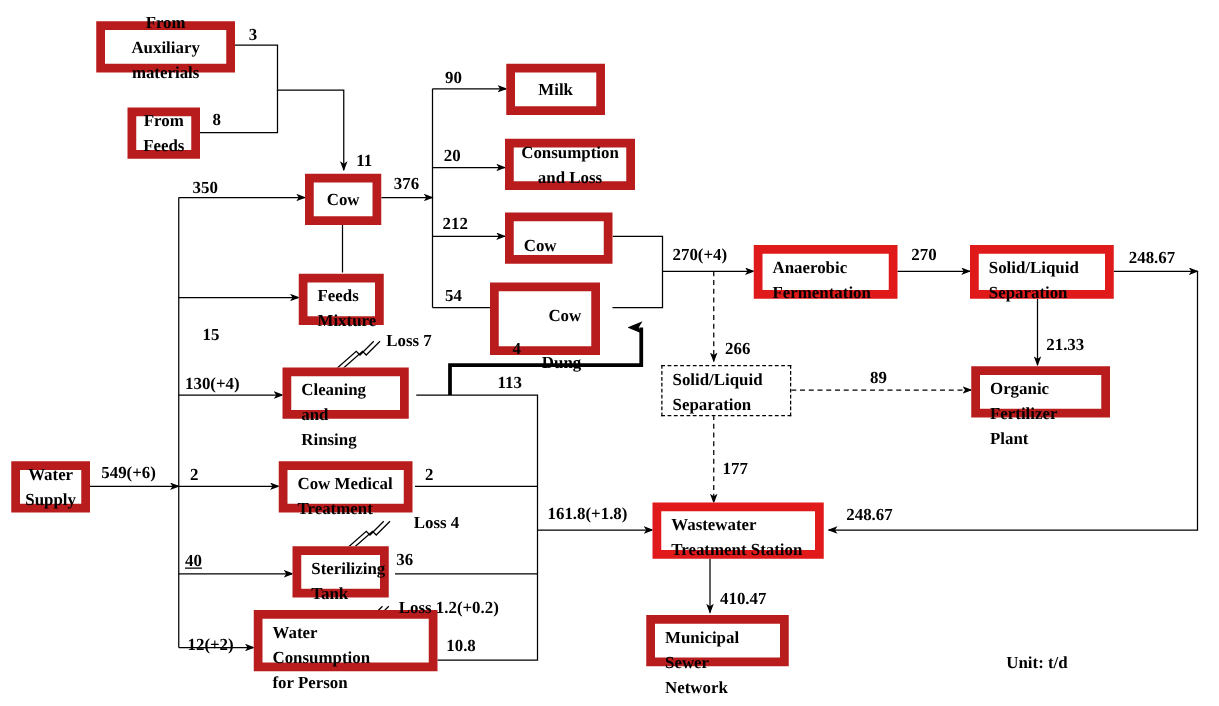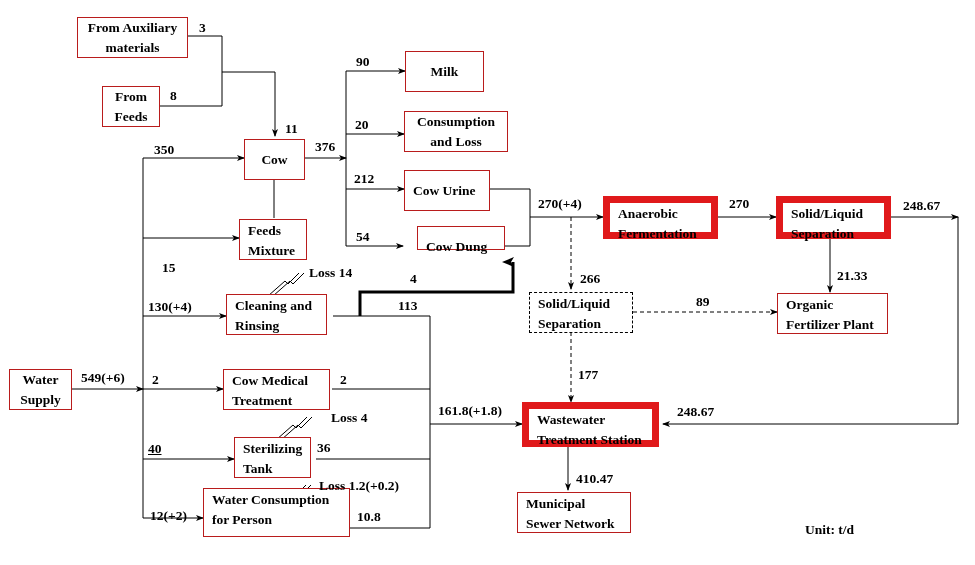--- a/index.html
+++ b/index.html
@@ -1,19 +1,19 @@
 <!DOCTYPE html>
 <html><head>
 <meta charset="utf-8">
 <style>
   html, body { margin: 0; padding: 0; background: #ffffff; }
   body { width: 975px; height: 565px; position: relative; overflow: hidden;
          font-family: "Liberation Serif", "DejaVu Serif", serif; color: #000; }
   svg.wires { position: absolute; left: 0; top: 0; width: 975px; height: 565px; }
-  .node { position: absolute; box-sizing: border-box; border: 1px solid #b91c1c; background: #fff;
+  .node { position: absolute; box-sizing: border-box; border: 7px solid #b91c1c; background: #fff;
           font-size: 13.5px; font-weight: bold; line-height: 20px; padding: 1px 8px; white-space: pre-line; }
   .node.center { text-align: center; display: flex; align-items: center; justify-content: center; }
   .node.red { border: 7px solid #7f1d1d; }
   .node.dashed { border: 1px dashed #000; }
   .lbl { position: absolute; font-size: 13.5px; font-weight: bold; white-space: nowrap; line-height: 16px; }
 </style>
 </head>
 <body>
 
 <svg class="wires" viewBox="0 0 975 565">
@@ -74,21 +74,21 @@
 
 <div class="node center" style="left:77px;top:17px;width:111px;height:41px;">From Auxiliary
 materials</div>
 <div class="node center" style="left:102px;top:86px;width:58px;height:41px;">From
 Feeds</div>
 <div class="node center" style="left:244px;top:139px;width:61px;height:41px;">Cow</div>
 <div class="node center" style="left:405px;top:51px;width:79px;height:41px;text-align:right;">Milk</div>
 <div class="node center" style="left:404px;top:111px;width:104px;height:41px;">Consumption
 and Loss</div>
 <div class="node" style="left:404px;top:170px;width:86px;height:41px;line-height:37px;">Cow  Urine</div>
-<div class="node" style="left:417px;top:226px;width:88px;height:24px;line-height:37px;">Cow  Dung</div>
+<div class="node" style="left:392px;top:226px;width:88px;height:58px;line-height:37px;text-align:right;">Cow  Dung</div>
 <div class="node" style="left:239px;top:219px;width:68px;height:41px;">Feeds
 Mixture</div>
 <div class="node" style="left:226px;top:294px;width:101px;height:41px;">Cleaning and
 Rinsing</div>
 <div class="node center" style="left:9px;top:369px;width:63px;height:41px;">Water
 Supply</div>
 <div class="node" style="left:223px;top:369px;width:107px;height:41px;">Cow Medical
 Treatment</div>
 <div class="node" style="left:234px;top:437px;width:77px;height:41px;">Sterilizing
 Tank</div>
@@ -111,21 +111,21 @@
 <span class="lbl" style="left:170px;top:88px;">8</span>
 <span class="lbl" style="left:285px;top:121px;">11</span>
 <span class="lbl" style="left:154px;top:142px;">350</span>
 <span class="lbl" style="left:315px;top:139px;">376</span>
 <span class="lbl" style="left:356px;top:54px;">90</span>
 <span class="lbl" style="left:355px;top:117px;">20</span>
 <span class="lbl" style="left:354px;top:171px;">212</span>
 <span class="lbl" style="left:356px;top:229px;">54</span>
 <span class="lbl" style="left:162px;top:221px;margin-top:39px;">15</span>
 <span class="lbl" style="left:148px;top:299px;">130(+4)</span>
-<span class="lbl" style="left:309px;top:265px;">Loss  14</span>
+<span class="lbl" style="left:309px;top:265px;">Loss  7</span>
 <span class="lbl" style="left:410px;top:271px;">4</span>
 <span class="lbl" style="left:398px;top:298px;">113</span>
 <span class="lbl" style="left:81px;top:370px;">549(+6)</span>
 <span class="lbl" style="left:152px;top:372px;">2</span>
 <span class="lbl" style="left:340px;top:372px;">2</span>
 <span class="lbl" style="left:148px;top:441px;text-decoration:underline;">40</span>
 <span class="lbl" style="left:331px;top:410px;">Loss  4</span>
 <span class="lbl" style="left:317px;top:440px;">36</span>
 <span class="lbl" style="left:150px;top:508px;">12(+2)</span>
 <span class="lbl" style="left:319px;top:478px;">Loss 1.2(+0.2)</span>

